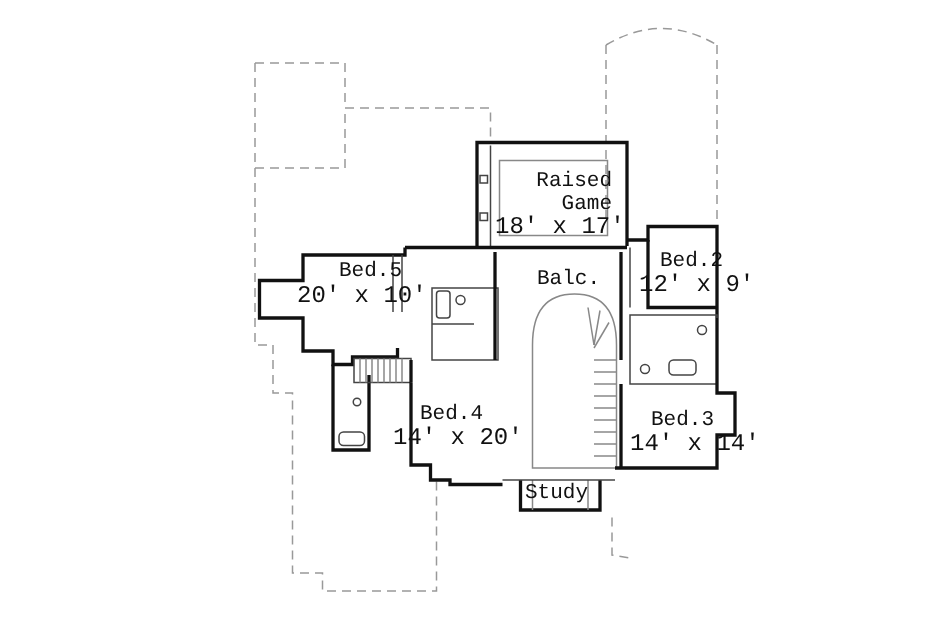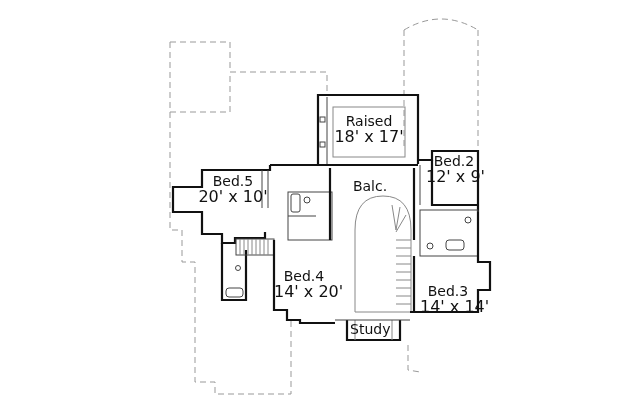--- a/index.html
+++ b/index.html
@@ -1,18 +1,18 @@
 <!DOCTYPE html>
 <html><head>
   <meta charset="utf-8">
   <style>
     html, body { margin: 0; padding: 0; background: #ffffff; }
     body { width: 620px; height: 415px; overflow: hidden; position: relative; font-family: "DejaVu Sans", sans-serif; }
     #plan { position: absolute; left: 0; top: 0; width: 620px; height: 415px; }
-    .label { position: absolute; color: #111; text-align: center; line-height: 1.05; white-space: nowrap; }
+    .label { position: absolute; color: #111; text-align: right; line-height: 1.05; white-space: nowrap; font-family: Liberation Mono, monospace; }
     .label .name { display: block; font-size: 14px; }
     .label .dim { display: block; font-size: 16px; }
     .dash { fill: none; stroke: #999; stroke-width: 1; stroke-dasharray: 6 4; }
     .wall { fill: none; stroke: #111; stroke-width: 2.2; }
     .thin { fill: none; stroke: #444; stroke-width: 1; }
     .lt { fill: none; stroke: #888; stroke-width: 1; }
   </style>
 </head>
 <body>
 
@@ -100,42 +100,43 @@
     <g class="lt">
       <line x1="355" y1="320" x2="355" y2="340"></line>
         <line x1="392" y1="320" x2="392" y2="340"></line>
     </g>
     <line class="thin" x1="335" y1="320" x2="410" y2="320"></line>
   </g>
 </svg>
 
 <div class="label" style="left:330px; top:114px; width:78px;">
   <span class="name">Raised</span>
+  <span class="name">Game</span>
   <span class="dim">18' x 17'</span>
 </div>
 
 <div class="label" style="left:198px; top:174px; width:70px;">
   <span class="name">Bed.5</span>
   <span class="dim">20' x 10'</span>
 </div>
 
-<div class="label" style="left:426px; top:154px; width:56px;">
+<div class="label" style="left:426px; top:167px; width:56px;">
   <span class="name">Bed.2</span>
   <span class="dim">12' x 9'</span>
 </div>
 
 <div class="label" style="left:340px; top:179px; width:60px;">
   <span class="name">Balc.</span>
 </div>
 
-<div class="label" style="left:274px; top:269px; width:60px;">
+<div class="label" style="left:262px; top:269px; width:60px;">
   <span class="name">Bed.4</span>
   <span class="dim">14' x 20'</span>
 </div>
 
-<div class="label" style="left:420px; top:284px; width:56px;">
+<div class="label" style="left:420px; top:273px; width:56px;">
   <span class="name">Bed.3</span>
   <span class="dim">14' x 14'</span>
 </div>
 
 <div class="label" style="left:350px; top:322px; width:39px;">
   <span class="name">Study</span>
 </div>
 
 </body></html>

